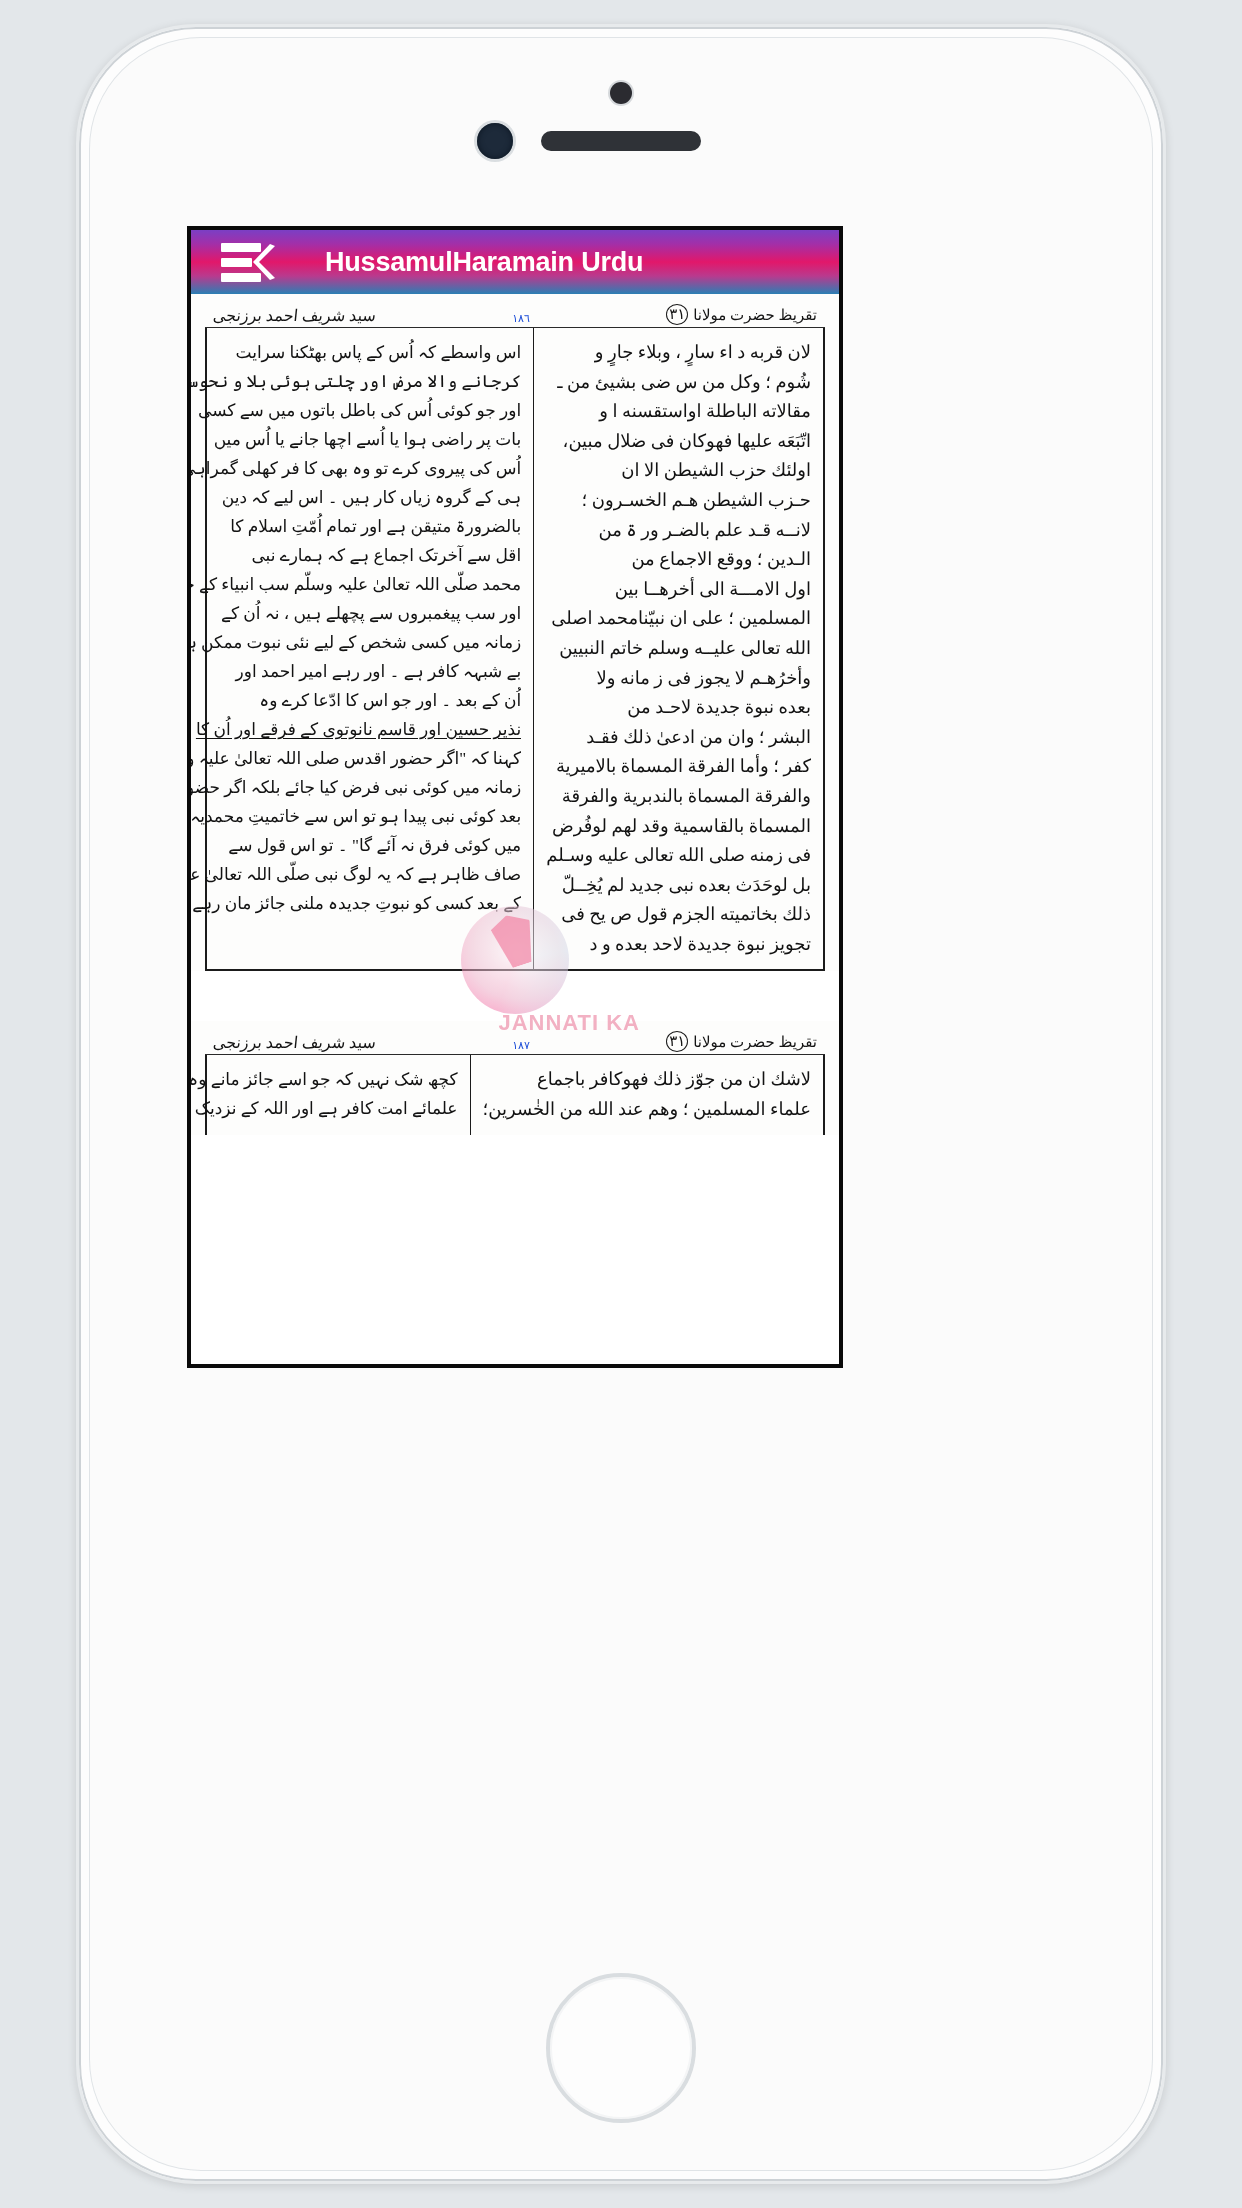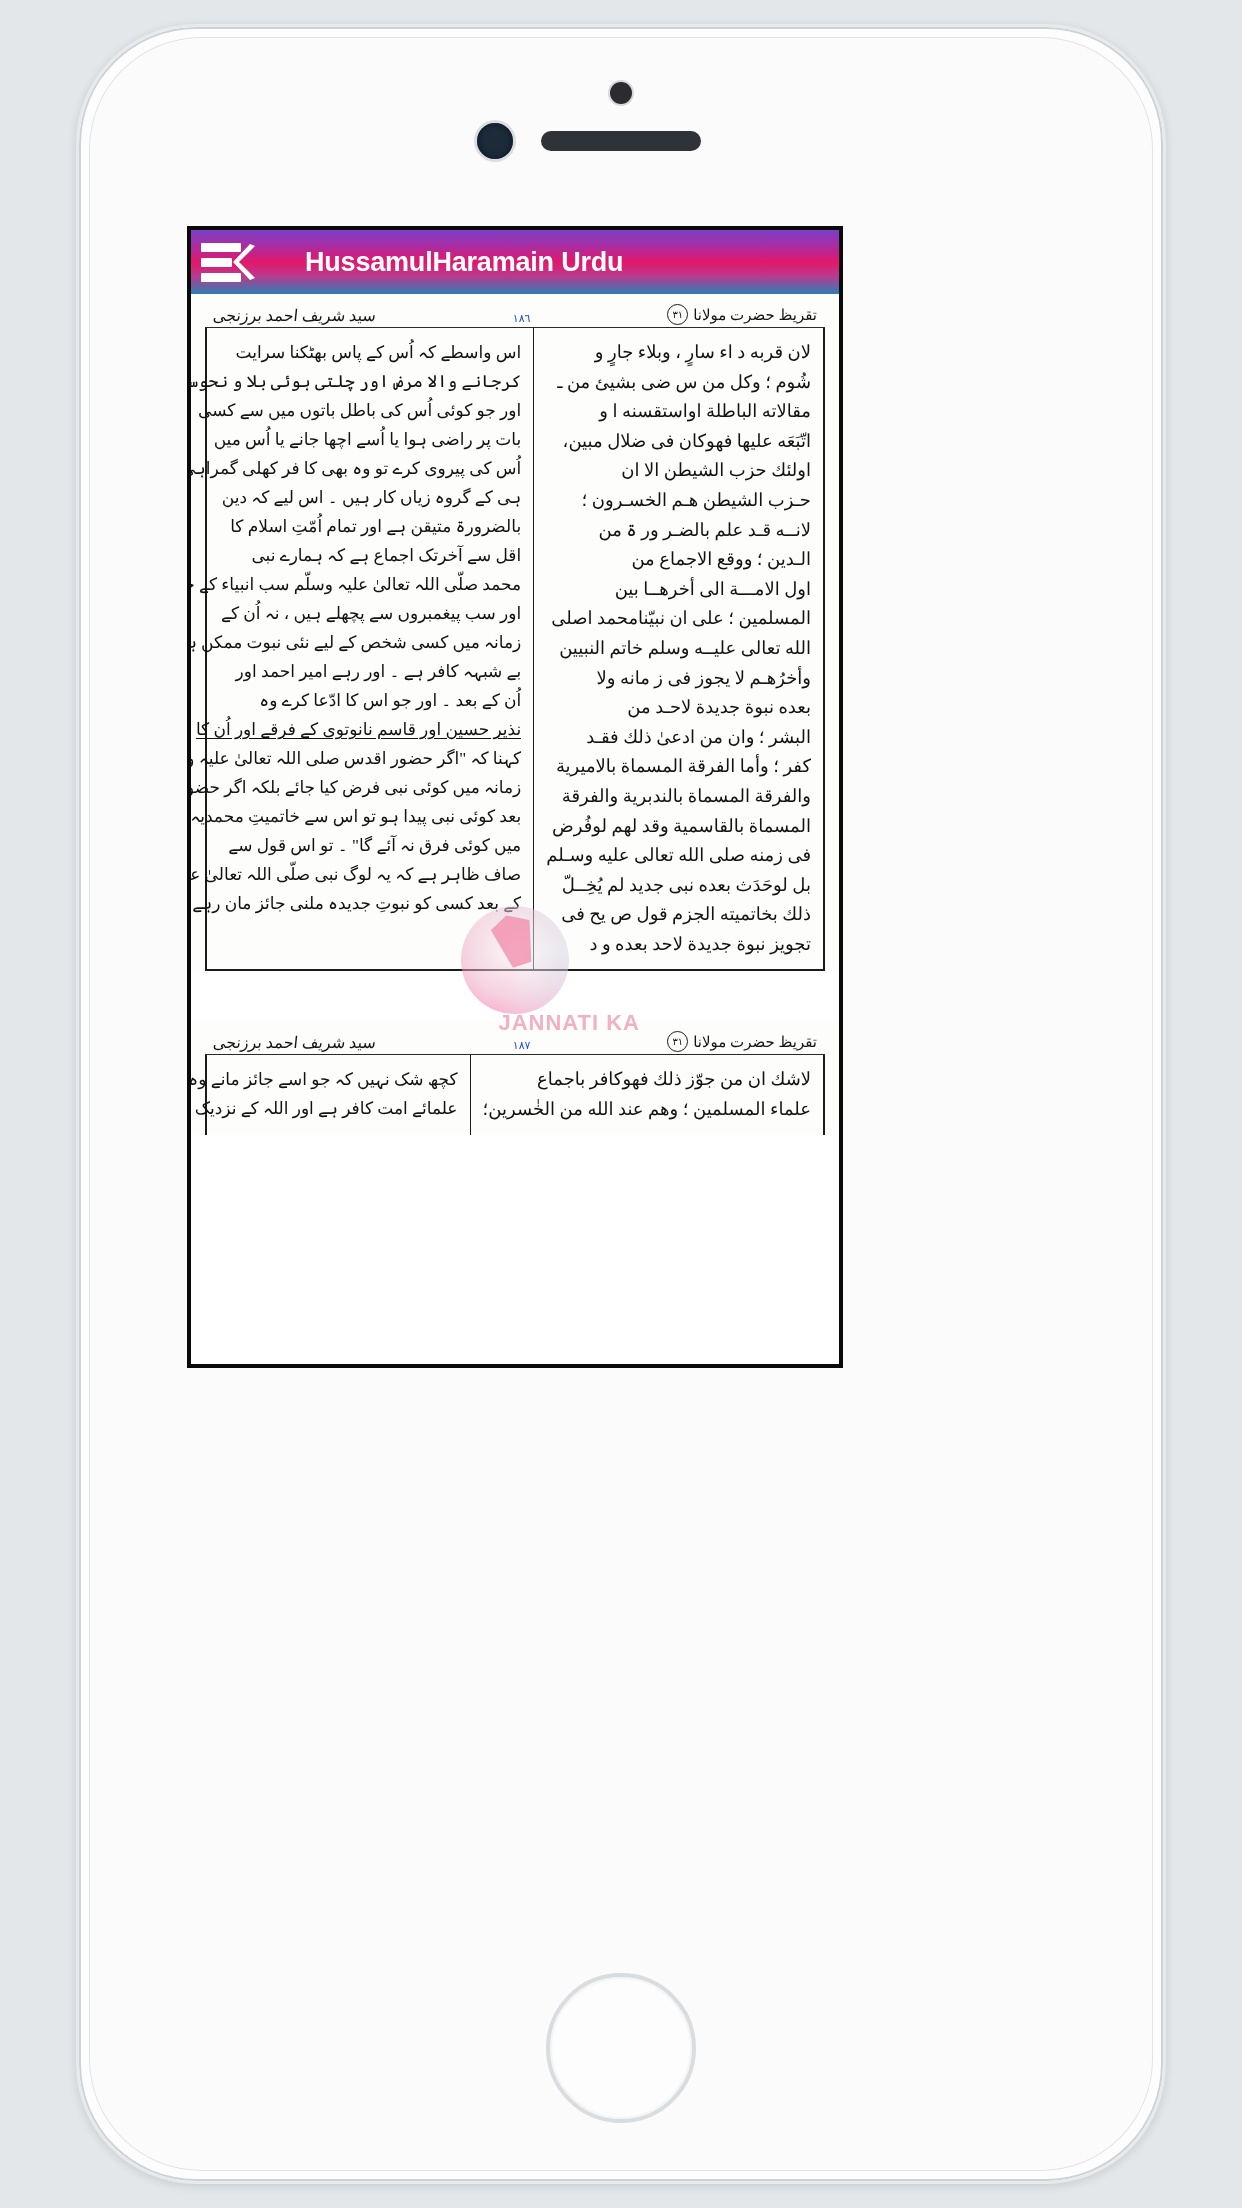--- a/index.html
+++ b/index.html
@@ -103,21 +103,21 @@
     position: relative;
     height: 64px;
     background: linear-gradient(180deg,
                 #7b3fc4 0%,
                 #a32fa8 22%,
                 #e2176a 50%,
                 #b93a8e 72%,
                 #2b7fb4 100%);
     display: flex;
     align-items: center;
-    padding-left: 10px;
+    padding-left: 30px;
     box-sizing: border-box;
   }
 
   .nav-icon {
     position: relative;
     width: 58px;
     height: 46px;
     flex: 0 0 auto;
     cursor: pointer;
   }
@@ -207,21 +207,21 @@
     white-space: nowrap;
   }
   .chapter-badge {
     display: inline-block;
     min-width: 21px;
     height: 21px;
     line-height: 19px;
     text-align: center;
     border: 1.4px solid #1a1a1a;
     border-radius: 50%;
-    font-size: 10px;
+    font-size: 15px;
     padding: 0 2px;
     box-sizing: border-box;
   }
 
   
   .page-body {
     position: relative;
     border: 2px solid #1b1b1b;
     border-top: none;
     display: flex;

